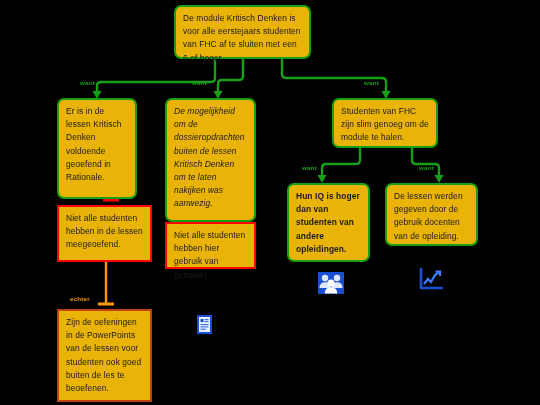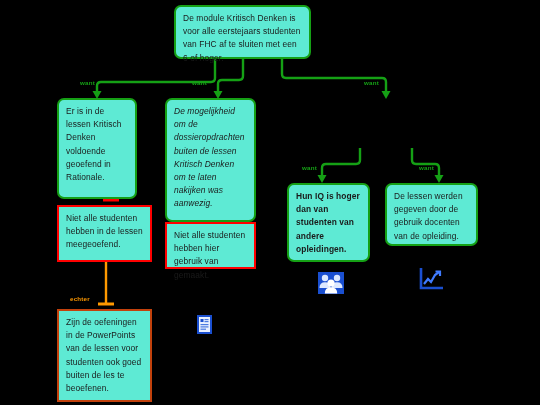--- a/index.html
+++ b/index.html
@@ -11,21 +11,21 @@
     position: relative;
     width: 540px;
     height: 405px;
     background: #000000;
     overflow: hidden;
     font-family: "Liberation Sans", sans-serif;
   }
   .node {
     position: absolute;
     box-sizing: border-box;
-    background: #5eead4;
+    background: #eab308;
     color: #1a1a1a;
     font-size: 8.4px;
     line-height: 13.2px;
     padding: 5px 6px 4px 7px;
     letter-spacing: 0.1px;
   }
   .node.green {
     border: 2px solid #15a015;
     border-radius: 7px;
   }
@@ -121,20 +121,21 @@
   <div class="edge-label red" style="left:80px; top:190px;">maar</div>
   <div class="edge-label red" style="left:177px; top:209px;">maar</div>
   <div class="edge-label orange" style="left:70px; top:295px;">echter</div>
 
   <div class="node green" style="left:174px; top:5px; width:137px; height:54px;">De module Kritisch Denken is voor alle eerstejaars studenten van FHC af te sluiten met een 6 of hoger.</div>
 
   <div class="node green" style="left:57px; top:98px; width:80px; height:101px;">Er is in de lessen Kritisch Denken voldoende geoefend in Rationale.</div>
 
   <div class="node green" style="left:165px; top:98px; width:91px; height:124px;font-style:italic;">De mogelijkheid om de dossieropdrachten buiten de lessen Kritisch Denken om te laten nakijken was aanwezig.</div>
 
+  <div class="node green" style="left:332px; top:98px; width:106px; height:50px;">Studenten van FHC zijn slim genoeg om de module te halen.</div>
 
   <div class="node green" style="left:287px; top:183px; width:83px; height:79px;font-weight:bold;">Hun IQ is hoger dan van studenten van andere opleidingen.</div>
 
   <div class="node green" style="left:385px; top:183px; width:93px; height:63px;">De lessen werden gegeven door de gebruik docenten van de opleiding.</div>
 
   <div class="node red" style="left:57px; top:205px; width:95px; height:57px;">Niet alle studenten hebben in de lessen meegeoefend.</div>
 
   <div class="node red" style="left:165px; top:222px; width:91px; height:47px;">Niet alle studenten hebben hier gebruik van gemaakt.</div>
 
   <div class="node orange" style="left:57px; top:309px; width:95px; height:93px;">Zijn de oefeningen in de PowerPoints van de lessen voor studenten ook goed buiten de les te beoefenen.</div>

